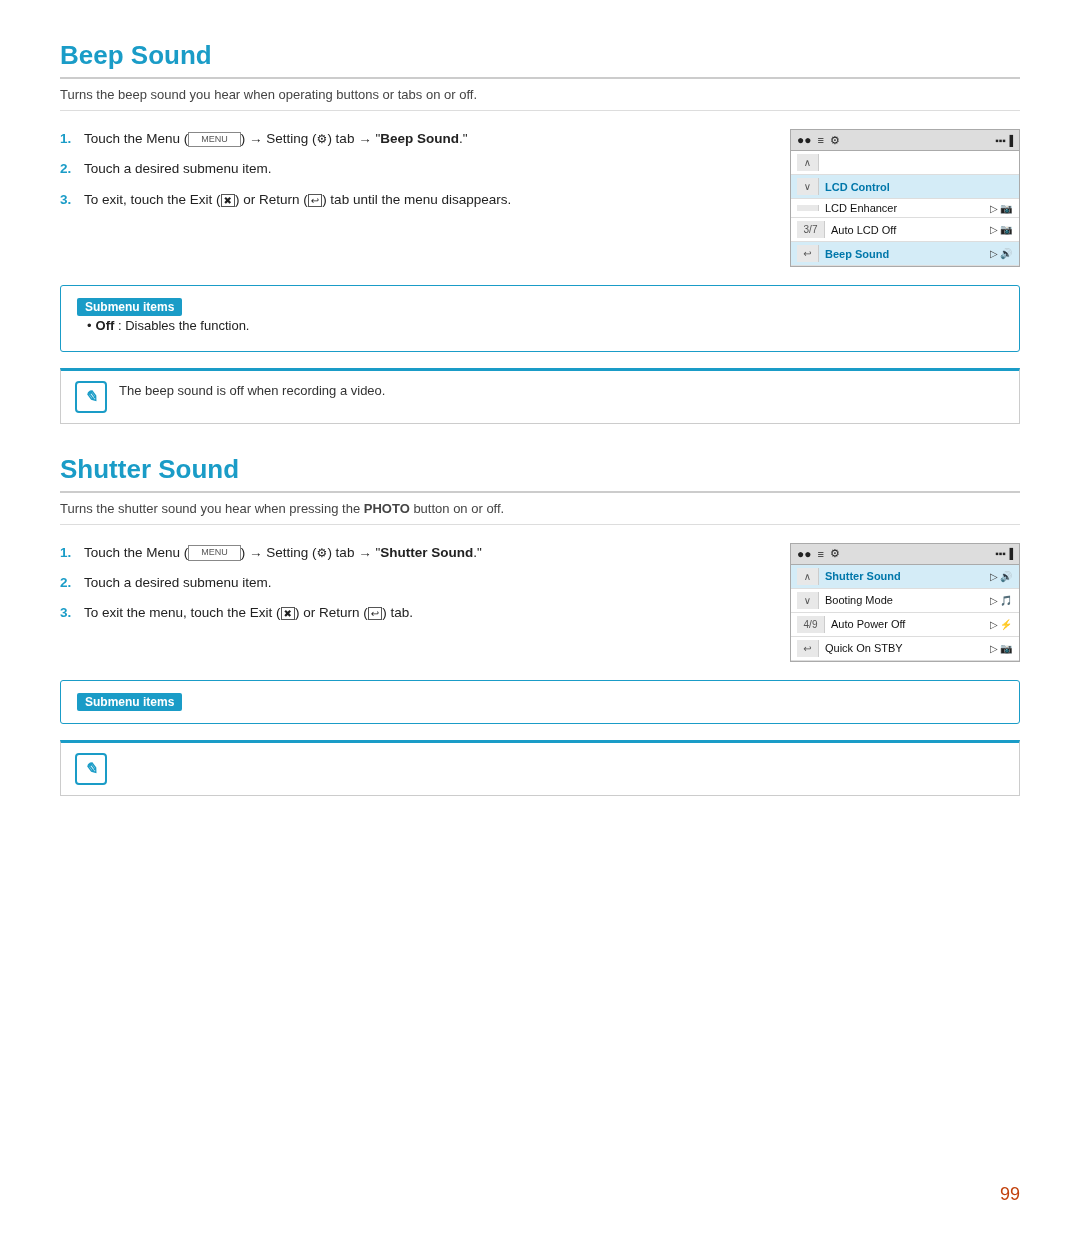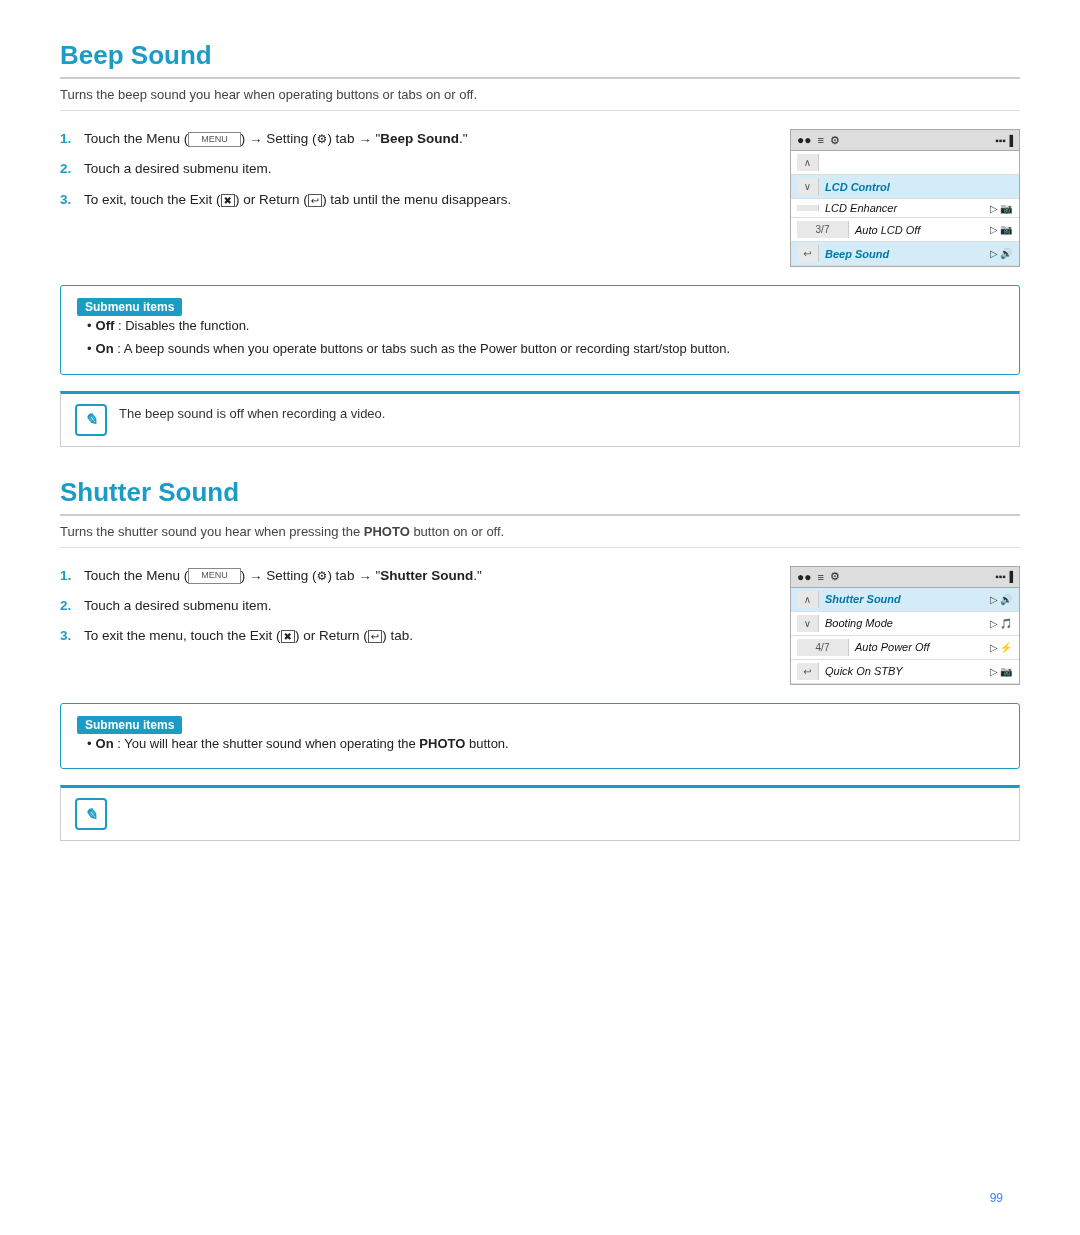--- a/index.html
+++ b/index.html
@@ -114,39 +114,38 @@
       border-right: 1px solid #ccc;
       padding: 3px 0;
       flex-shrink: 0;
     }
 
     .ui-row-label {
       flex: 1;
       padding-left: 6px;
       font-size: 11px;
       color: #111;
-      font-style: italic;
     }
 
     .ui-row-label.highlight-text {
       color: #0077aa;
       font-weight: bold;
     }
 
     .ui-row-action {
       display: flex;
       align-items: center;
       gap: 2px;
       color: #444;
       font-size: 10px;
     }
 
     .ui-page-indicator {
       background: #e8e8e8;
-      width: 52px;
+      width: 28px;
       text-align: center;
       font-size: 10px;
       color: #555;
       border-right: 1px solid #ccc;
       padding: 3px 2px;
       flex-shrink: 0;
     }
 
     .ui-back-btn {
       background: #e8e8e8;
@@ -247,23 +246,23 @@
     }
 
     
     .bold { font-weight: bold; }
     .cyan { color: #1a9cc7; }
 
     
     .page-number {
       position: absolute;
       bottom: 30px;
-      right: 77px;
-      font-size: 12px;
-      color: #3b82f6;
+      right: 60px;
+      font-size: 18px;
+      color: #c2410c;
     }
 
     
     .section {
       margin-bottom: 10px;
     }
 
     
     .arrow::before {
       content: " → ";
@@ -362,23 +361,20 @@
         </div>
       </div>
     </div>
   </div>
 
   <div class="submenu-box">
     <div class="submenu-title">Submenu items</div>
     <div class="submenu-item">
       <span><span class="bold">Off</span> : Disables the function.</span>
     </div>
-    <div class="submenu-item">
-      <span><span class="bold">On</span> : A beep sounds when you operate buttons or tabs such as the Power button or recording start/stop button.</span>
-    </div>
   </div>
 
   <div class="note-box">
     <div class="note-icon">✎</div>
     <div class="note-text">
       <span>The beep sound is off when recording a video.</span>
     </div>
   </div>
 </div>
 
@@ -432,39 +428,36 @@
           <div class="ui-row-action">▷ 🔊</div>
         </div>
 
         <div class="ui-row">
           <div class="ui-row-nav">∨</div>
           <div class="ui-row-label">Booting Mode</div>
           <div class="ui-row-action">▷ 🎵</div>
         </div>
 
         <div class="ui-row">
-          <div class="ui-page-indicator">4/7</div>
+          <div class="ui-page-indicator">4/9</div>
           <div class="ui-row-label">Auto Power Off</div>
           <div class="ui-row-action">▷ ⚡</div>
         </div>
 
         <div class="ui-row">
           <div class="ui-back-btn">↩</div>
           <div class="ui-row-label">Quick On STBY</div>
           <div class="ui-row-action">▷ 📷</div>
         </div>
       </div>
     </div>
   </div>
 
   <div class="submenu-box">
     <div class="submenu-title">Submenu items</div>
-    <div class="submenu-item">
-      <span><span class="bold">On</span> : You will hear the shutter sound when operating the <span class="bold">PHOTO</span> button.</span>
-    </div>
   </div>
 
   <div class="note-box">
     <div class="note-icon">✎</div>
   </div>
 </div>
 
 <div class="page-number">99</div>
 
 </body></html>

